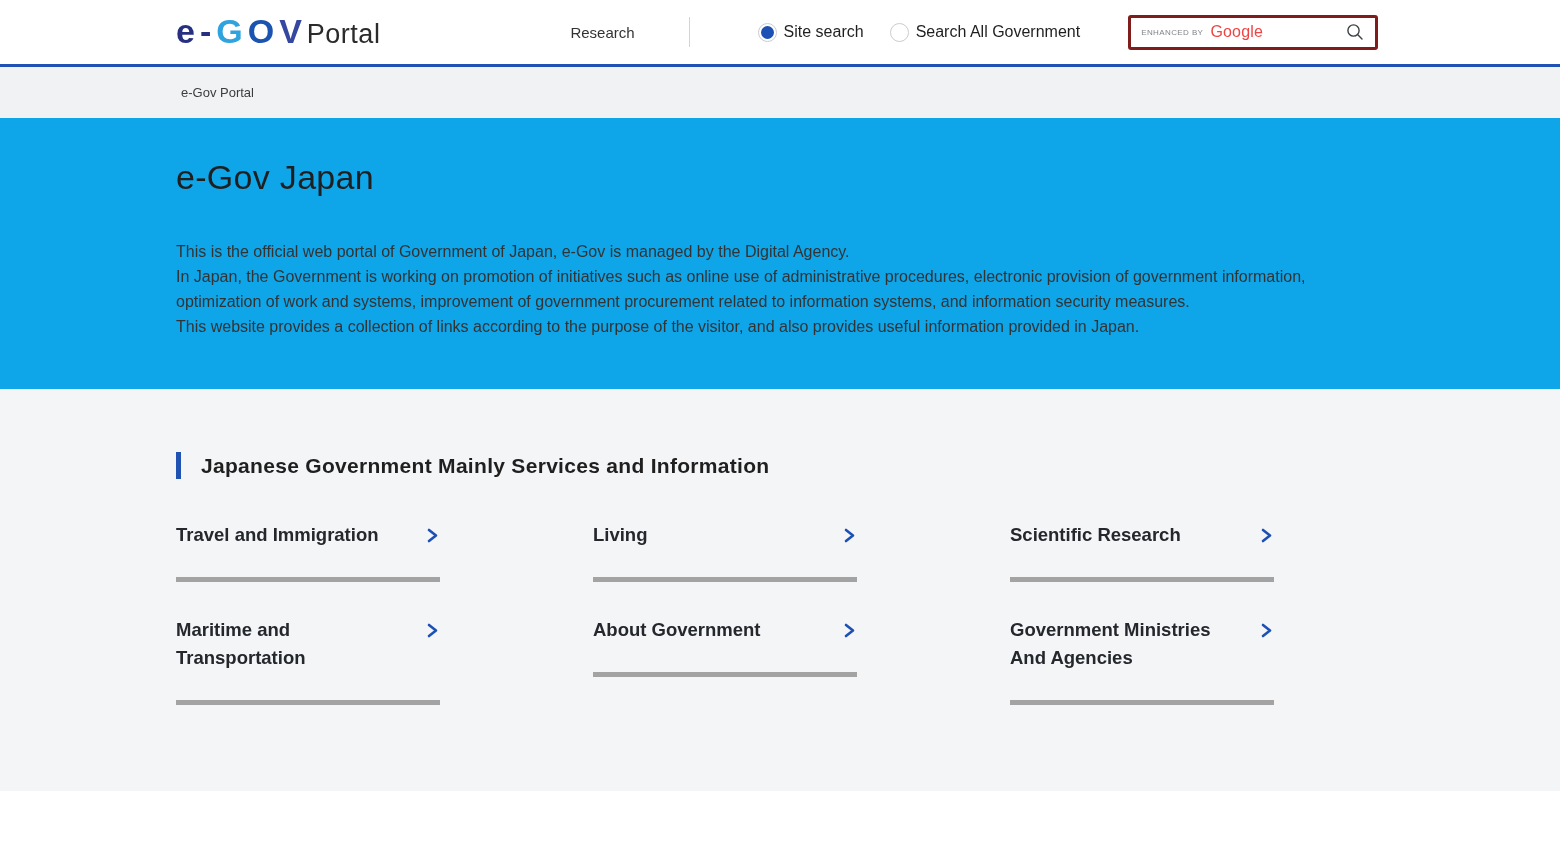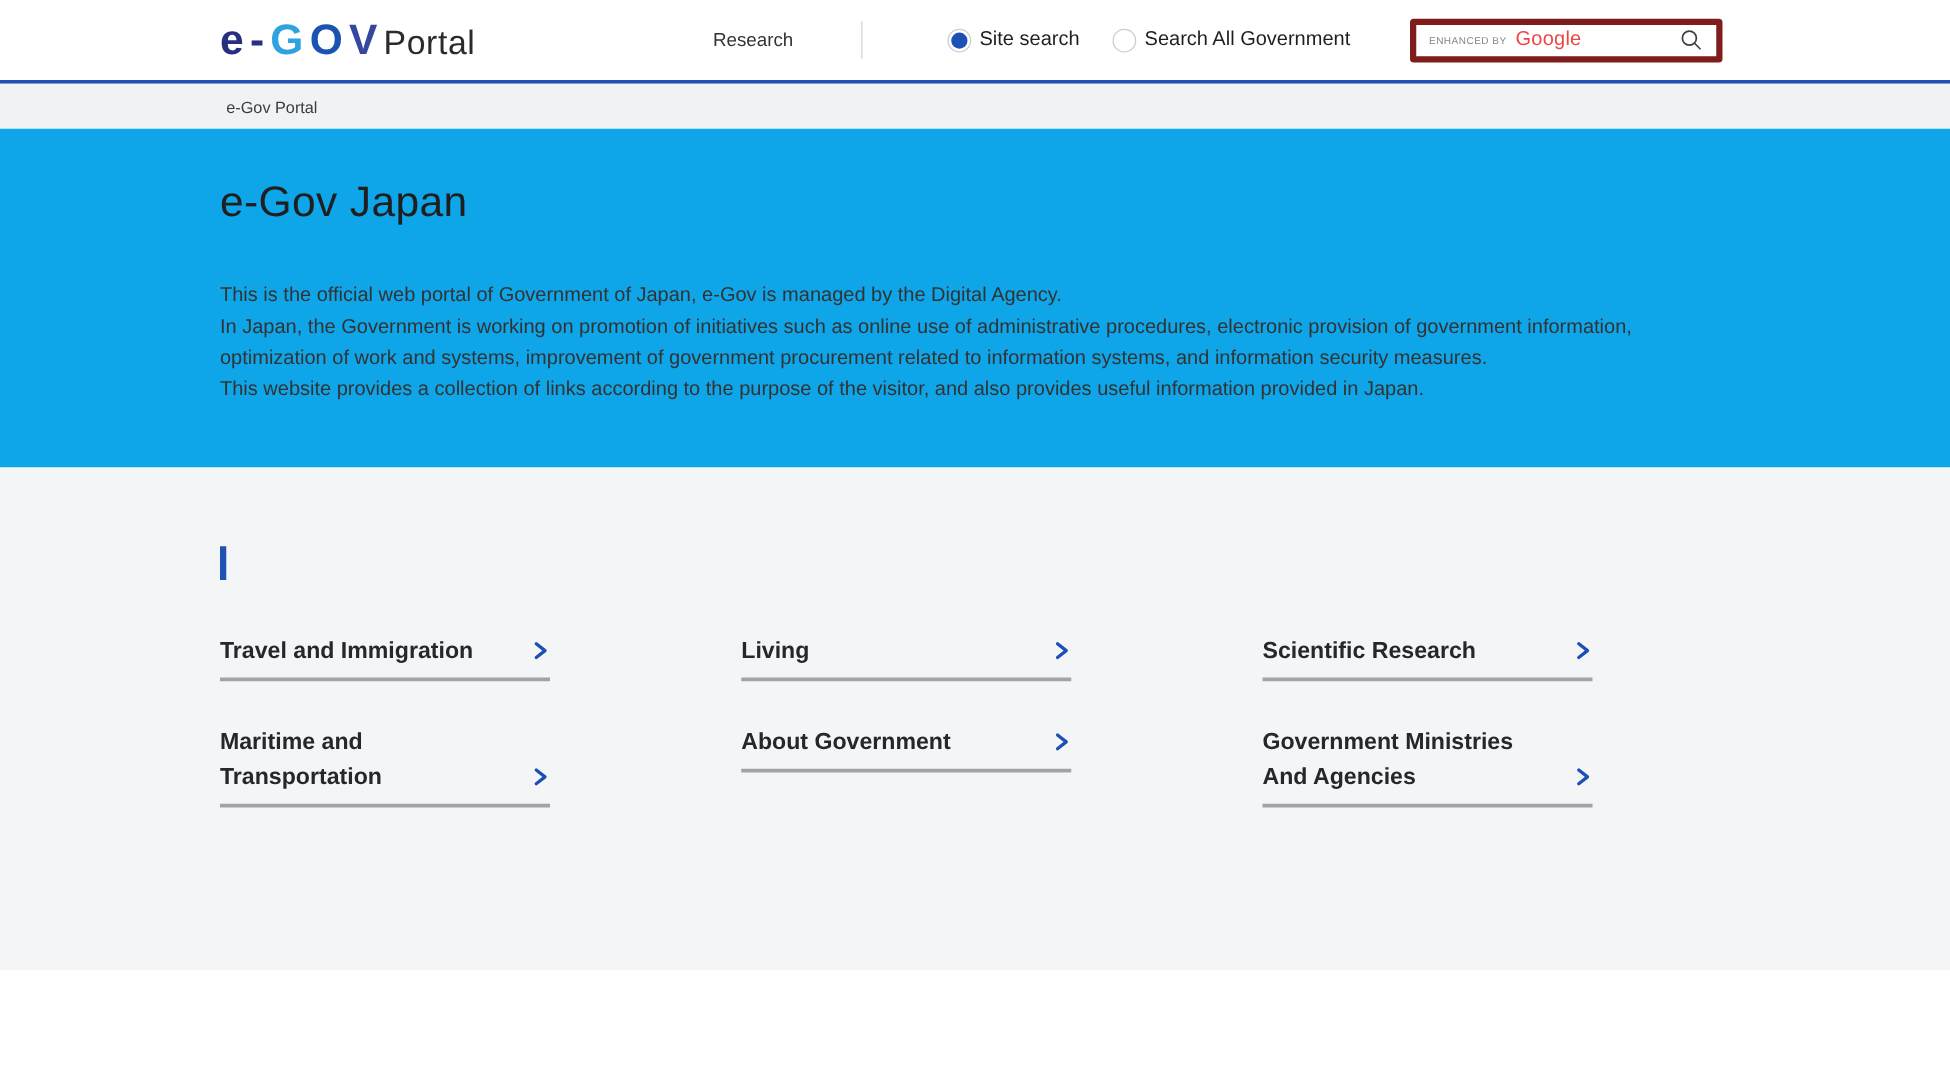--- a/index.html
+++ b/index.html
@@ -41,35 +41,35 @@
     display: inline-flex; align-items: center; justify-content: center;
     flex: 0 0 auto;
   }
   .radio-circle.checked::after {
     content: ""; width: 13px; height: 13px; border-radius: 50%; background: #1d50b5;
   }
   .radio-label { font-size: 16px; color: #1f1f1f; margin-left: 7px; white-space: nowrap; }
 
   .search-box {
     width: 250px; height: 35px;
-    border: 5px solid #7f1d1d; border-radius: 3px;
+    border: 3px solid #7f1d1d; border-radius: 3px;
     background: #fff;
     display: flex; align-items: center;
     margin-left: 22px;
     padding: 0 10px;
     cursor: text;
   }
   .search-placeholder { flex: 1; display: flex; align-items: center; overflow: hidden; }
   .ph-enhanced { font-size: 8px; letter-spacing: 0.4px; color: #80868b; text-transform: uppercase; margin-right: 7px; white-space: nowrap; }
   .ph-google { font-size: 16px; color: #ef4444; font-weight: 500; letter-spacing: 0.2px; }
   .search-icon-btn { width: 20px; height: 20px; cursor: pointer; flex: 0 0 auto; }
 
   
   .breadcrumb-bar {
-    height: 36px;
+    height: 51px;
     background: #f1f2f4;
     display: flex; align-items: center;
   }
   .breadcrumb-item { margin-left: 181px; font-size: 13px; color: #3c3c3c; cursor: pointer; }
 
   
   .intro { background: #0ea5e9; padding: 40px 0 50px 176px; }
   .page-title { font-size: 34px; font-weight: 500; color: #1f1f1f; letter-spacing: 0.3px; }
   .intro-text { margin-top: 42px; max-width: 1165px; }
   .intro-text p { font-size: 16px; line-height: 25px; color: #333333; }
@@ -87,24 +87,24 @@
   .links-grid {
     margin-top: 42px;
     display: grid;
     grid-template-columns: repeat(3, 264px);
     column-gap: 153px;
     row-gap: 34px;
     align-items: start;
   }
   .service-link {
     display: flex;
-    align-items: flex-end;
+    align-items: flex-start;
     justify-content: space-between;
-    border-bottom: 3px solid #a3a3a3;
-    padding-bottom: 8px;
+    border-bottom: 5px solid #a3a3a3;
+    padding-bottom: 28px;
     cursor: pointer;
     align-self: start;
   }
   .service-link .link-label {
     font-size: 18.5px; font-weight: 600; color: #24272c; line-height: 28px;
     max-width: 228px;
   }
   .service-link .chevron { flex: 0 0 auto; margin-top: 6px; }
 
   .bottom-space { height: 40px; background: #ffffff; }
@@ -161,20 +161,21 @@
   <div class="intro-text">
     <p>This is the official web portal of Government of Japan, e-Gov is managed by the Digital Agency.</p>
     <p>In Japan, the Government is working on promotion of initiatives such as online use of administrative procedures, electronic provision of government information, optimization of work and systems, improvement of government procurement related to information systems, and information security measures.</p>
     <p>This website provides a collection of links according to the purpose of the visitor, and also provides useful information provided in Japan.</p>
   </div>
 </div>
 
 <div class="services">
   <div class="section-heading">
     <span class="heading-bar"></span>
+    <span class="heading-text">Japanese Government Mainly Services and Information</span>
   </div>
 
   <div class="links-grid">
     <div class="service-link">
       <span class="link-label">Travel and Immigration</span>
       <span class="chevron">
         <svg width="16" height="17" viewBox="0 0 16 17">
             <path d="M5 3 L12 8.5 L5 14" fill="none" stroke="#1d50b5" stroke-width="2.6" stroke-linecap="round" stroke-linejoin="round"></path>
           </svg>
       </span>

